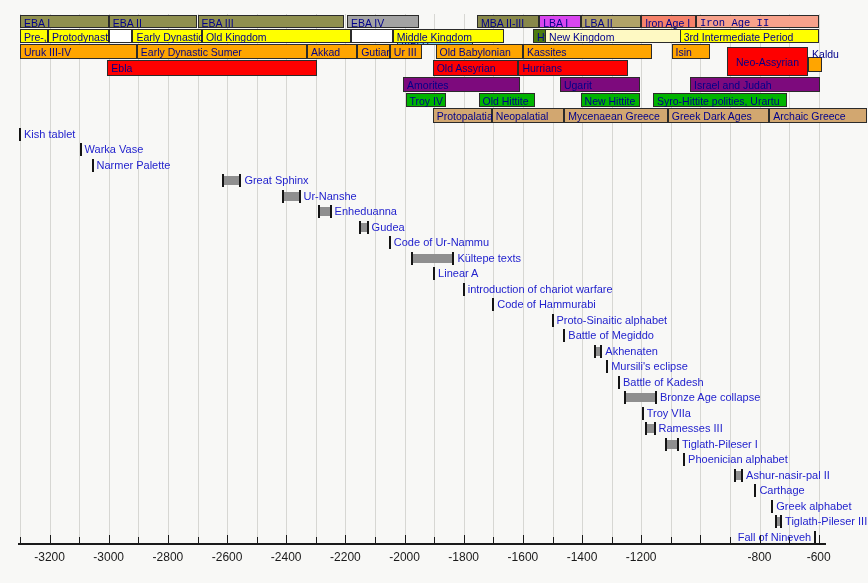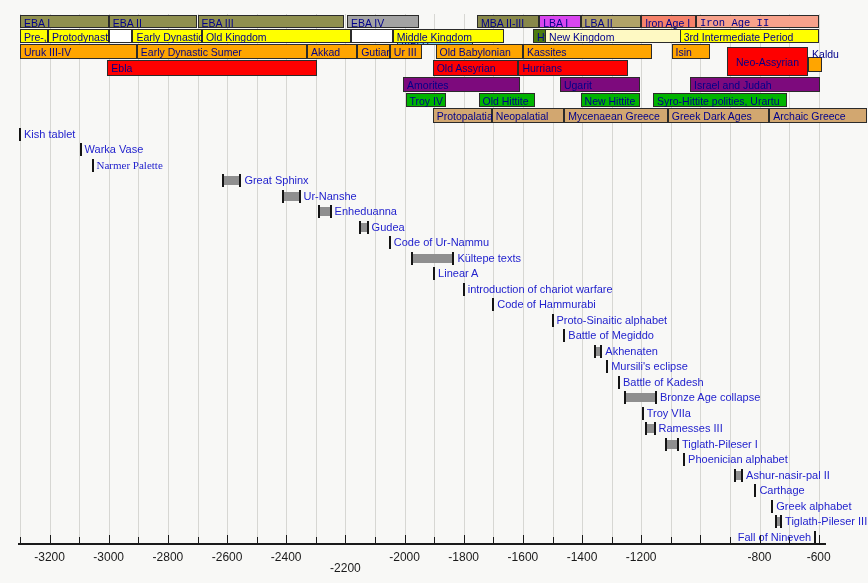--- a/index.html
+++ b/index.html
@@ -182,21 +182,21 @@
       <div class="band" style="left: 769.3px; width: 97.6px; top: 108px; height: 15px; background: rgb(210, 167, 112);">
         <span>Archaic Greece</span>
       </div>
     </div>
   <div id="event-layer">
       <div class="event-tick" style="left: 19px; top: 127.5px; height: 13px;"></div>
       <div class="event-label" style="top: 127.5px; left: 24px;">Kish tablet</div>
       <div class="event-tick" style="left: 79.6px; top: 143px; height: 13px;"></div>
       <div class="event-label" style="top: 143px; left: 84.6px;">Warka Vase</div>
       <div class="event-tick" style="left: 91.5px; top: 158.5px; height: 13px;"></div>
-      <div class="event-label" style="top: 158.5px; left: 96.5px; font-family: Liberation Serif, serif;">Narmer Palette</div>
+      <div class="event-label" style="top: 158.5px; left: 96.5px;">Narmer Palette</div>
       <div class="event-bar" style="left: 222.6px; width: 17.7px; top: 176px; height: 9px;"></div>
       <div class="event-cap" style="left: 221.6px; top: 174px; height: 13px;"></div>
       <div class="event-cap" style="left: 239.4px; top: 174px; height: 13px;"></div>
       <div class="event-label" style="top: 174px; left: 244.4px;">Great Sphinx</div>
       <div class="event-bar" style="left: 283.3px; width: 16.3px; top: 191.5px; height: 9px;"></div>
       <div class="event-cap" style="left: 282.3px; top: 189.5px; height: 13px;"></div>
       <div class="event-cap" style="left: 298.5px; top: 189.5px; height: 13px;"></div>
       <div class="event-label" style="top: 189.5px; left: 303.5px;">Ur-Nanshe</div>
       <div class="event-bar" style="left: 318.8px; width: 11.8px; top: 207px; height: 9px;"></div>
       <div class="event-cap" style="left: 317.8px; top: 205px; height: 13px;"></div>
@@ -289,21 +289,21 @@
       <div class="axis-tick" style="left: 700.4px; top: 535px; height: 8px;"></div>
       <div class="axis-tick" style="left: 730px; top: 537px; height: 6px;"></div>
       <div class="axis-tick" style="left: 759.5px; top: 535px; height: 8px;"></div>
       <div class="axis-tick" style="left: 789.1px; top: 537px; height: 6px;"></div>
       <div class="axis-tick" style="left: 818.7px; top: 535px; height: 8px;"></div>
       <div class="axis-label" style="left: 49.6px; top: 550px;">-3200</div>
       <div class="axis-label" style="left: 108.7px; top: 550px;">-3000</div>
       <div class="axis-label" style="left: 167.9px; top: 550px;">-2800</div>
       <div class="axis-label" style="left: 227.1px; top: 550px;">-2600</div>
       <div class="axis-label" style="left: 286.2px; top: 550px;">-2400</div>
-      <div class="axis-label" style="left: 345.4px; top: 550px; margin-top: 11px;">-2200</div>
+      <div class="axis-label" style="left: 345.4px; top: 550px;">-2200</div>
       <div class="axis-label" style="left: 404.6px; top: 550px;">-2000</div>
       <div class="axis-label" style="left: 463.7px; top: 550px;">-1800</div>
       <div class="axis-label" style="left: 522.9px; top: 550px;">-1600</div>
       <div class="axis-label" style="left: 582px; top: 550px;">-1400</div>
       <div class="axis-label" style="left: 641.2px; top: 550px;">-1200</div>
       <div class="axis-label" style="left: 700.4px; top: 550px; margin-top: 32px;">-1000</div>
       <div class="axis-label" style="left: 759.5px; top: 550px;">-800</div>
       <div class="axis-label" style="left: 818.7px; top: 550px;">-600</div>
     </div>
 </div>

